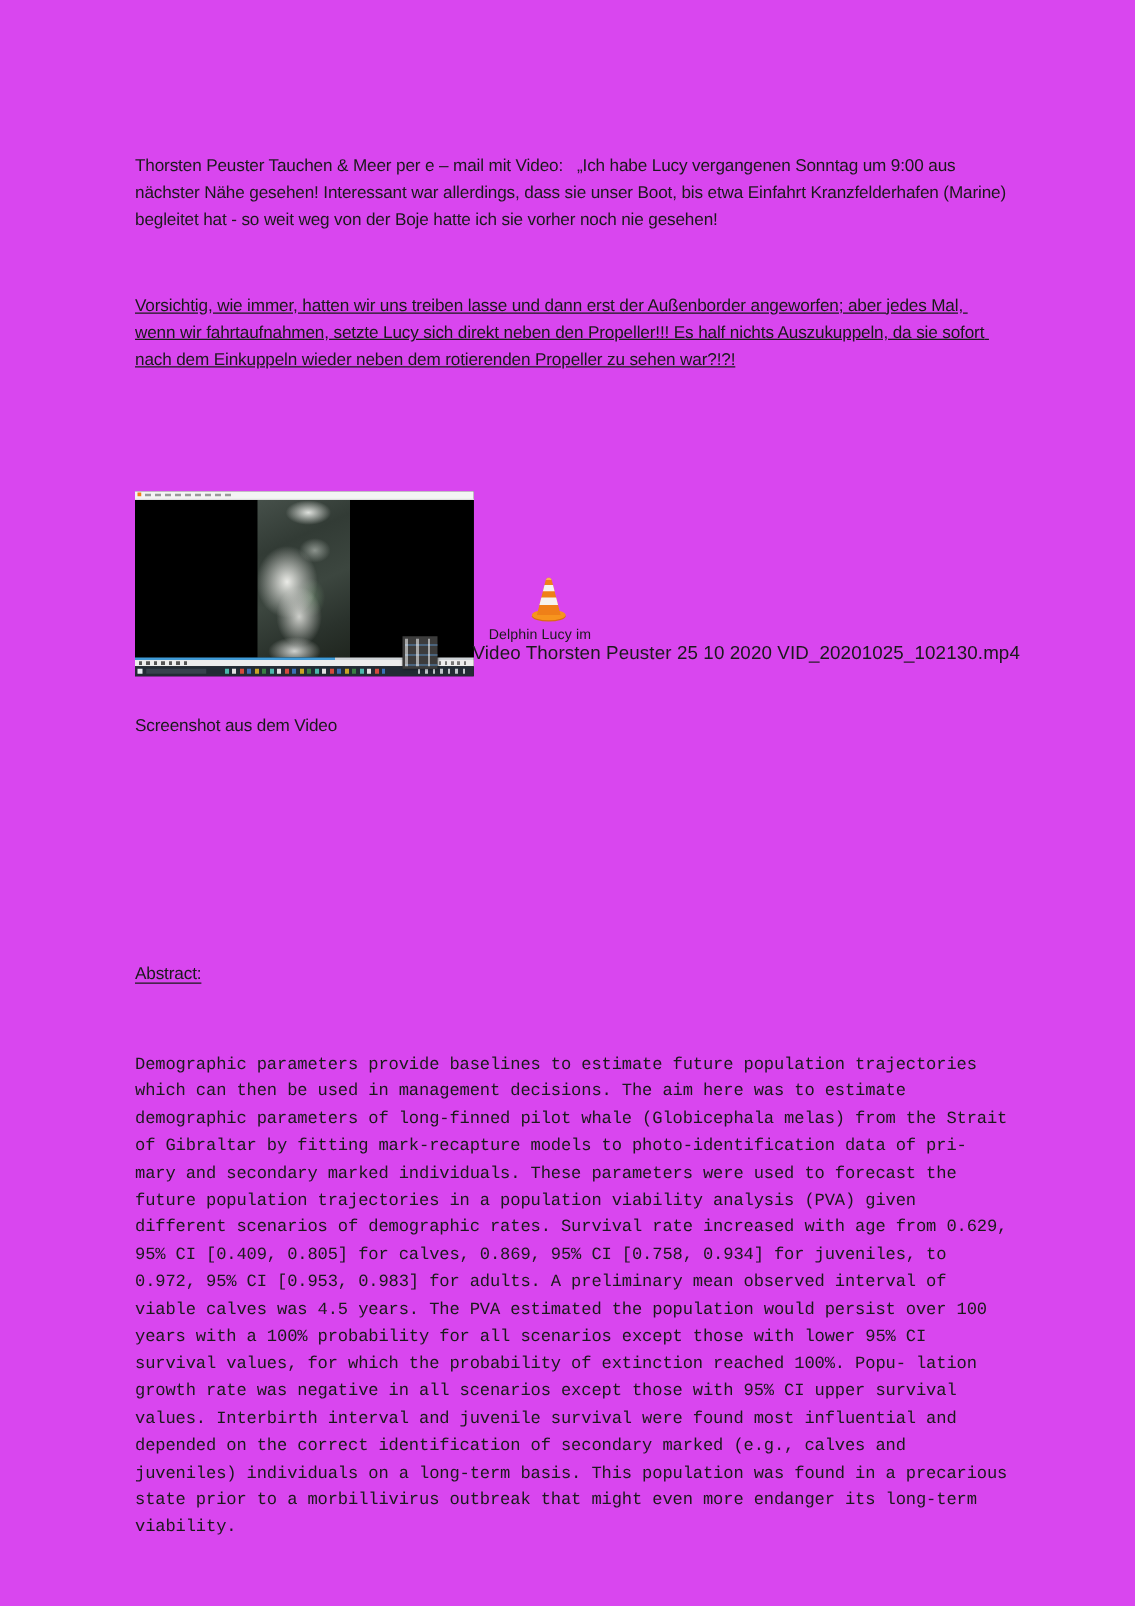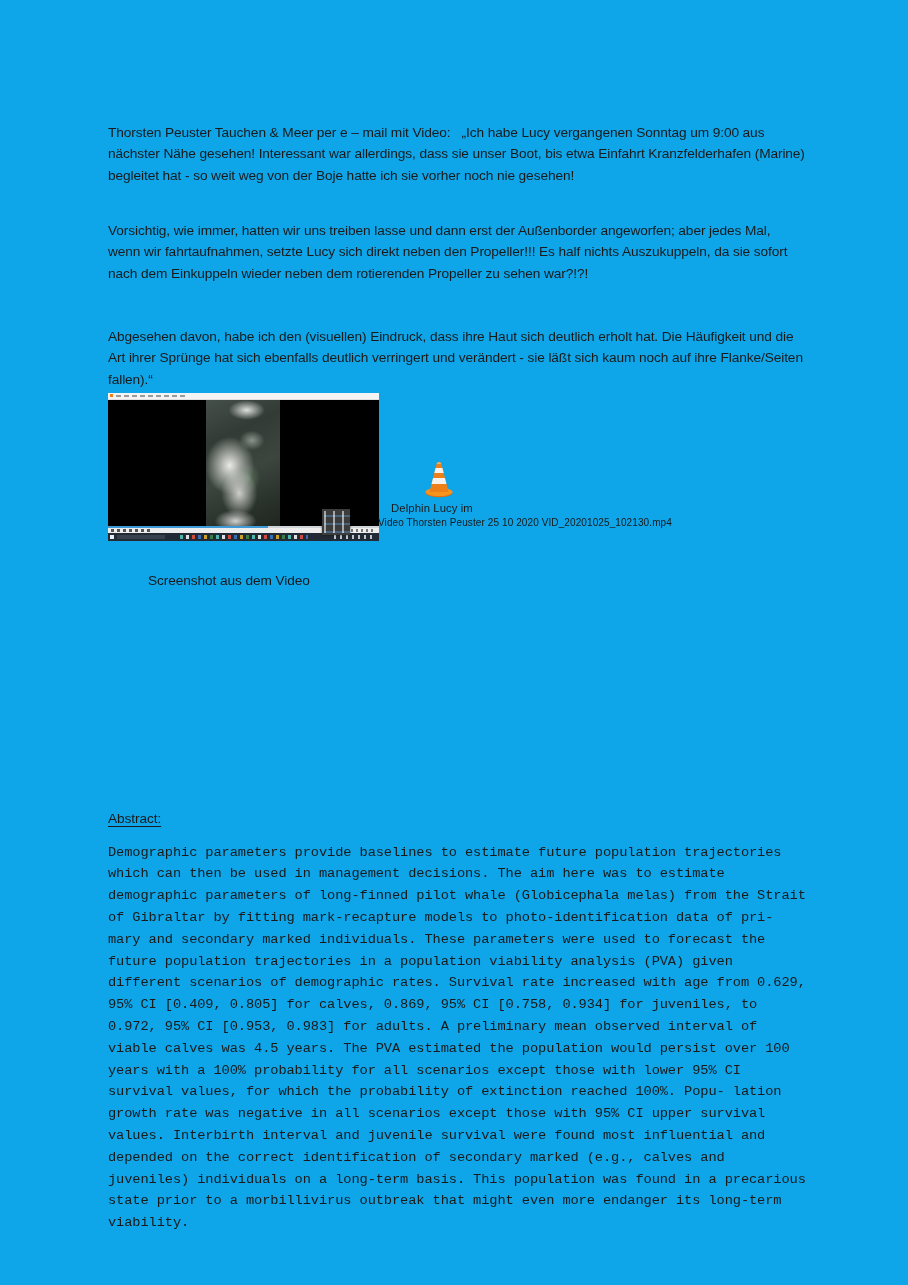--- a/index.html
+++ b/index.html
@@ -4,21 +4,21 @@
 <style>
   html, body {
     margin: 0;
     padding: 0;
     background: #ffffff;
   }
   .page {
     position: relative;
     width: 908px;
     height: 1285px;
-    background: #0ea5e9;
+    background: #d946ef;
     font-family: "Liberation Sans", sans-serif;
     color: #1a1a1a;
     overflow: hidden;
   }
   .block {
     position: absolute;
     left: 108px;
     width: 698px;
     font-size: 13.7px;
     line-height: 21.5px;
@@ -135,45 +135,44 @@
     position: absolute; left: 424px; top: 461px;
     width: 30px; height: 37px;
   }
   .fig-caption-1 {
     position: absolute; left: 391px; top: 501px;
     font-size: 11.3px; line-height: 14px;
     letter-spacing: 0.1px;
   }
   .fig-caption-2 {
     position: absolute; left: 378px; top: 516px;
-    font-size: 10px; line-height: 14px;
+    font-size: 15px; line-height: 14px;
     letter-spacing: 0.1px;
     white-space: nowrap;
   }
 
   
   .p1 { top: 108px; }
-  .p2 { top: 206px; }
+  .p2 { top: 220px; text-decoration: underline; }
   .p3 { top: 312px; }
-  .screenshot-label { top: 556px; margin-left: 40px; }
+  .screenshot-label { top: 556px; }
   .heading-montag { top: 625px; line-height: 22.5px; }
   .citation { top: 681px; line-height: 22.5px; }
-  .abstract-label { top: 794px; }
+  .abstract-label { top: 754px; }
   .abstract-text { top: 828px; line-height: 21.8px; font-family: Liberation Mono, monospace; }
 </style>
 </head>
 <body>
 
 <div class="page">
 
   <p class="block p1">Thorsten Peuster Tauchen &amp; Meer per e – mail mit Video:   „Ich habe Lucy vergangenen Sonntag um 9:00 aus nächster Nähe gesehen! Interessant war allerdings, dass sie unser Boot, bis etwa Einfahrt Kranzfelderhafen (Marine) begleitet hat - so weit weg von der Boje hatte ich sie vorher noch nie gesehen!</p>
 
   <p class="block p2">Vorsichtig, wie immer, hatten wir uns treiben lasse und dann erst der Außenborder angeworfen; aber jedes Mal, wenn wir fahrtaufnahmen, setzte Lucy sich direkt neben den Propeller!!! Es half nichts Auszukuppeln, da sie sofort nach dem Einkuppeln wieder neben dem rotierenden Propeller zu sehen war?!?!</p>
 
-  <p class="block p3">Abgesehen davon, habe ich den (visuellen) Eindruck, dass ihre Haut sich deutlich erholt hat. Die Häufigkeit und die Art ihrer Sprünge hat sich ebenfalls deutlich verringert und verändert - sie läßt sich kaum noch auf ihre Flanke/Seiten fallen).“</p>
 
   <div class="vlc-window">
     <div class="vlc-titlebar">
       <span class="vlc-app-dot"></span>
       <span class="titlebar-dashes"></span>
     </div>
     <div class="video-area">
       <div class="water-strip"></div>
     </div>
     <div class="vlc-seekbar"></div>

